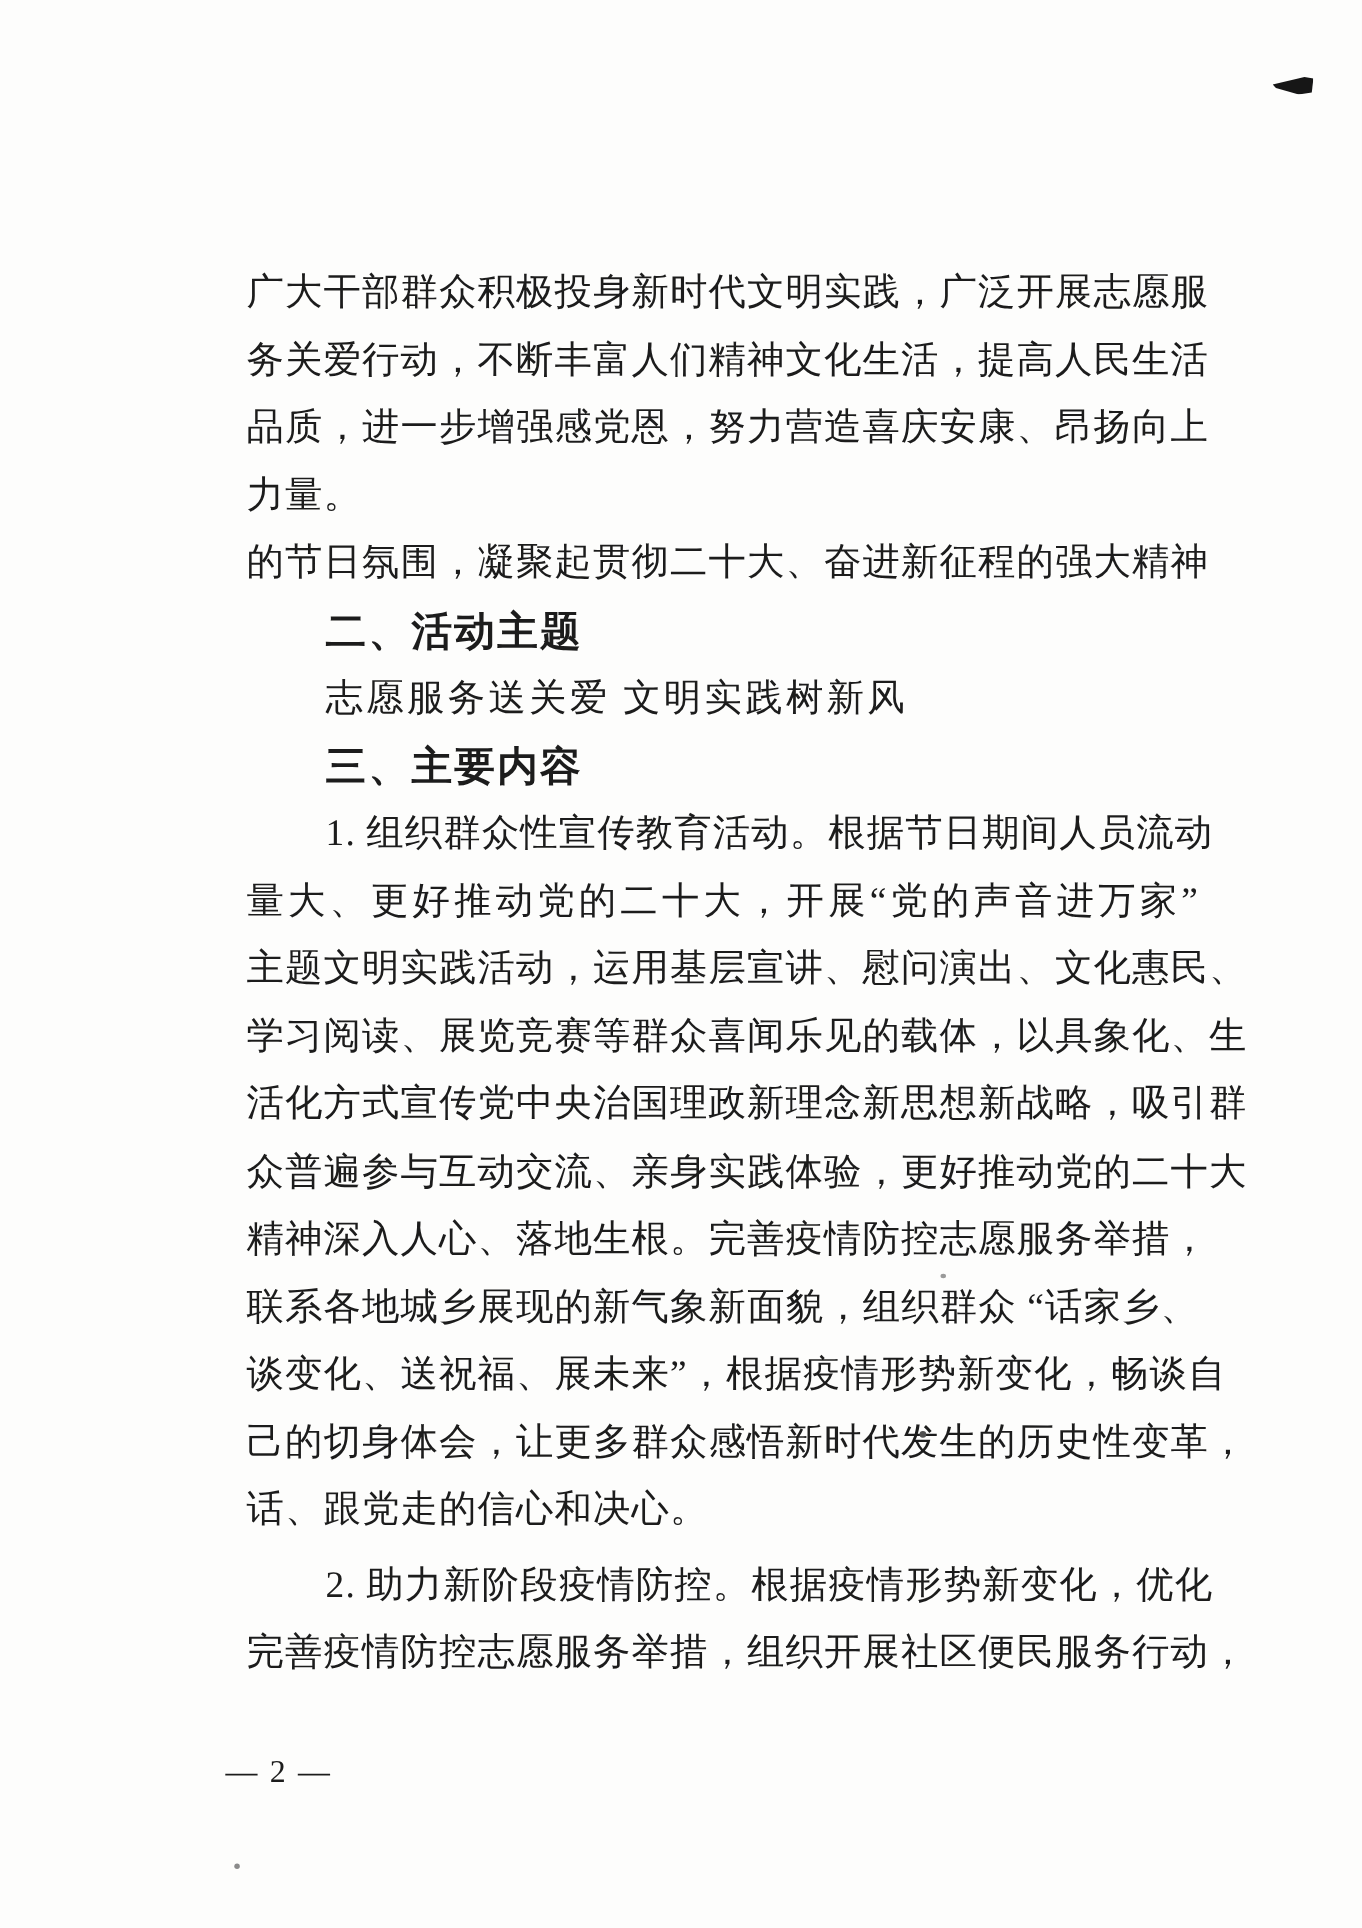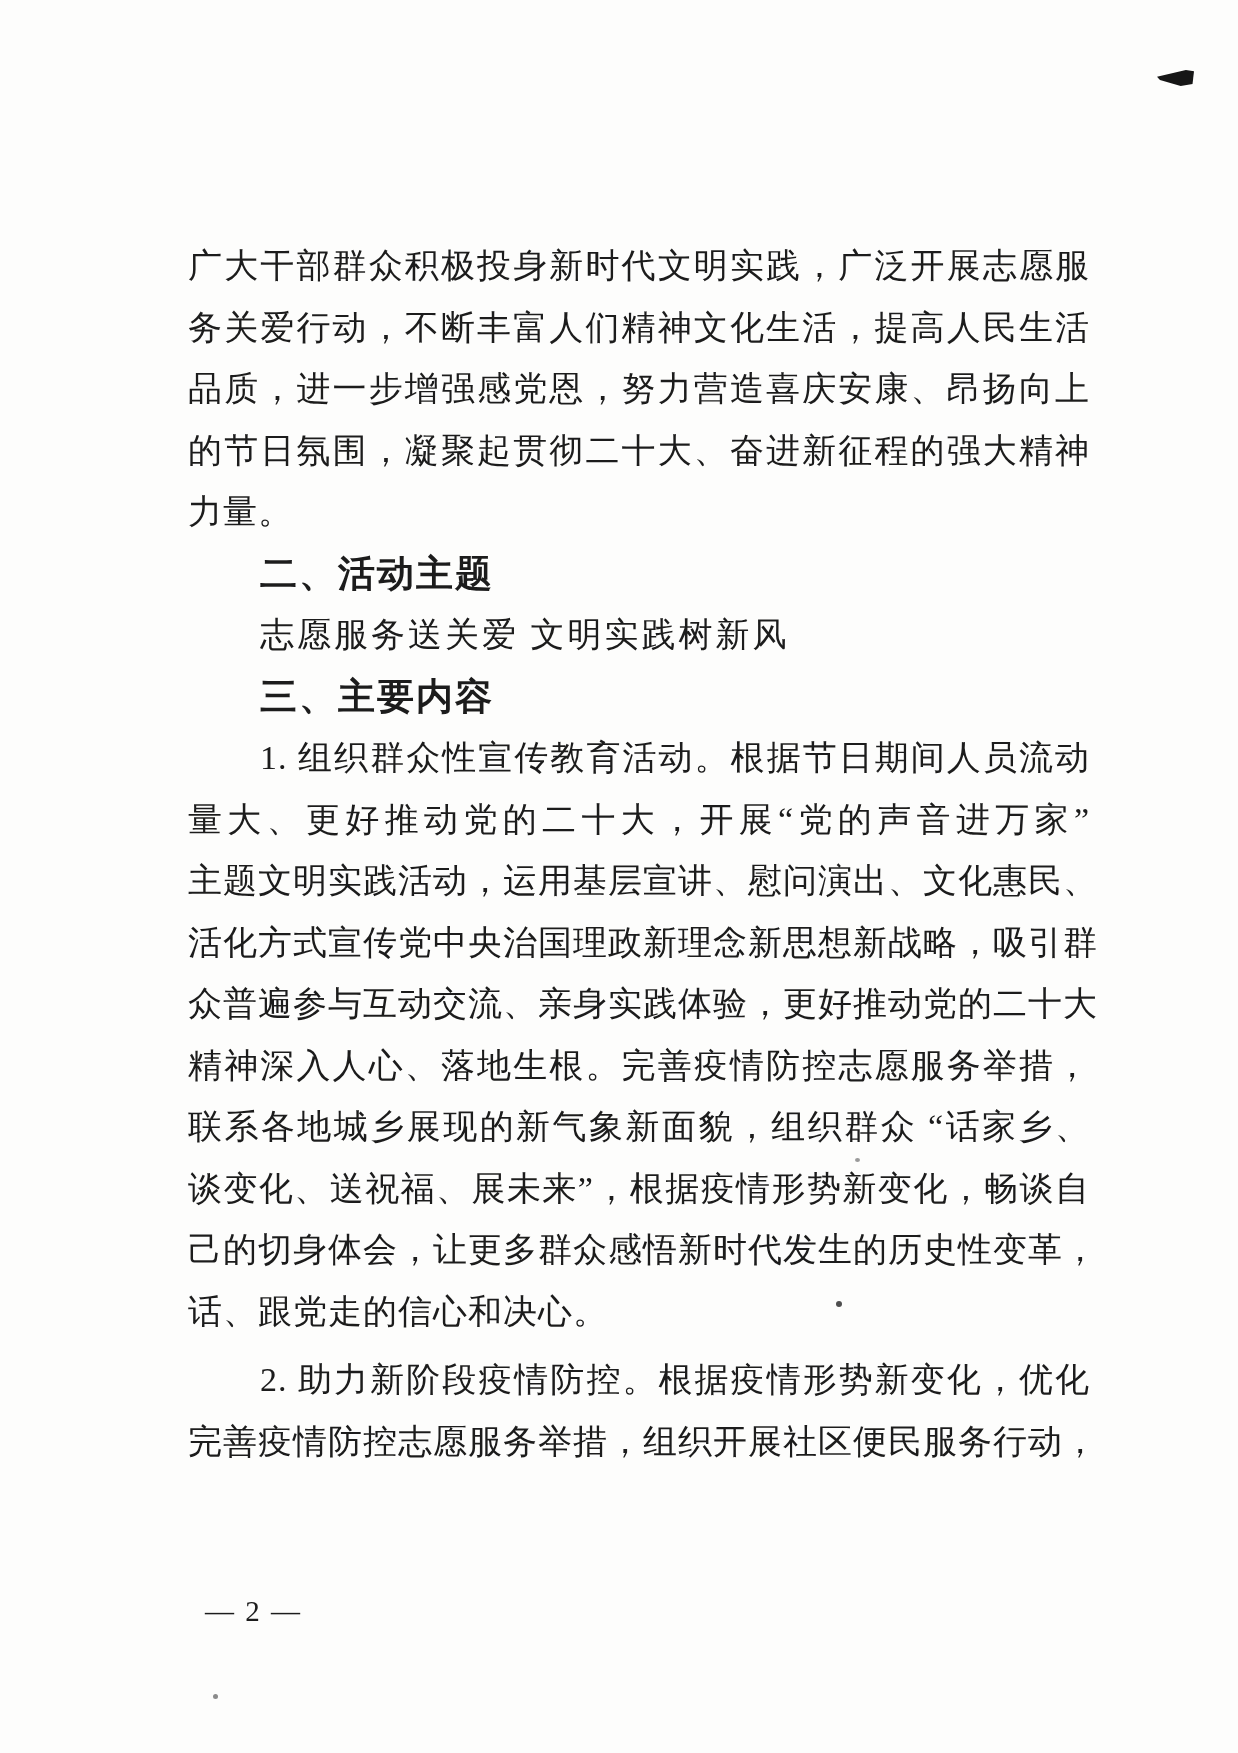--- a/index.html
+++ b/index.html
@@ -22,20 +22,21 @@
   }
   .line{
     height:61.5px;
     line-height:61.5px;
     font-size:34px;
     letter-spacing:1px;
     white-space:nowrap;
     text-align:justify;
     text-align-last:justify;
     text-justify:inter-character;
+    margin-left:36px;
   }
   .line.plain{
     text-align:left;
     text-align-last:left;
   }
   .line.heading{
     font-family:"Liberation Sans","DejaVu Sans",sans-serif;
     font-weight:700;
     font-size:37px;
     padding-left:72px;
@@ -85,28 +86,29 @@
 
 <div class="page">
 
   <span class="scan-wedge"></span>
 
   <div class="text-block">
 
   <div class="line ">广大干部群众积极投身新时代文明实践，广泛开展志愿服</div>
       <div class="line ">务关爱行动，不断丰富人们精神文化生活，提高人民生活</div>
       <div class="line ">品质，进一步增强感党恩，努力营造喜庆安康、昂扬向上</div>
+      <div class="line plain">力量。</div>
       <div class="line ">的节日氛围，凝聚起贯彻二十大、奋进新征程的强大精神</div>
-      <div class="line plain">力量。</div>
       <div class="line heading">二、活动主题</div>
       <div class="line theme">志愿服务送关爱 文明实践树新风</div>
       <div class="line heading">三、主要内容</div>
       <div class="line indent-justify">1. 组织群众性宣传教育活动。根据节日期间人员流动</div>
       <div class="line ">量大、更好推动党的二十大，开展“党的声音进万家”</div>
       <div class="line ">主题文明实践活动，运用基层宣讲、慰问演出、文化惠民、</div>
+      <div class="line ">学习阅读、展览竞赛等群众喜闻乐见的载体，以具象化、生</div>
       <div class="line ">活化方式宣传党中央治国理政新理念新思想新战略，吸引群</div>
       <div class="line ">众普遍参与互动交流、亲身实践体验，更好推动党的二十大</div>
       <div class="line ">精神深入人心、落地生根。完善疫情防控志愿服务举措，</div>
       <div class="line ">联系各地城乡展现的新气象新面貌，组织群众 “话家乡、</div>
       <div class="line ">谈变化、送祝福、展未来”，根据疫情形势新变化，畅谈自</div>
       <div class="line ">己的切身体会，让更多群众感悟新时代发生的历史性变革，</div>
       <div class="line plain">话、跟党走的信心和决心。</div>
       <div class="line indent-justify gap">2. 助力新阶段疫情防控。根据疫情形势新变化，优化</div>
       <div class="line ">完善疫情防控志愿服务举措，组织开展社区便民服务行动，</div>
     </div>

